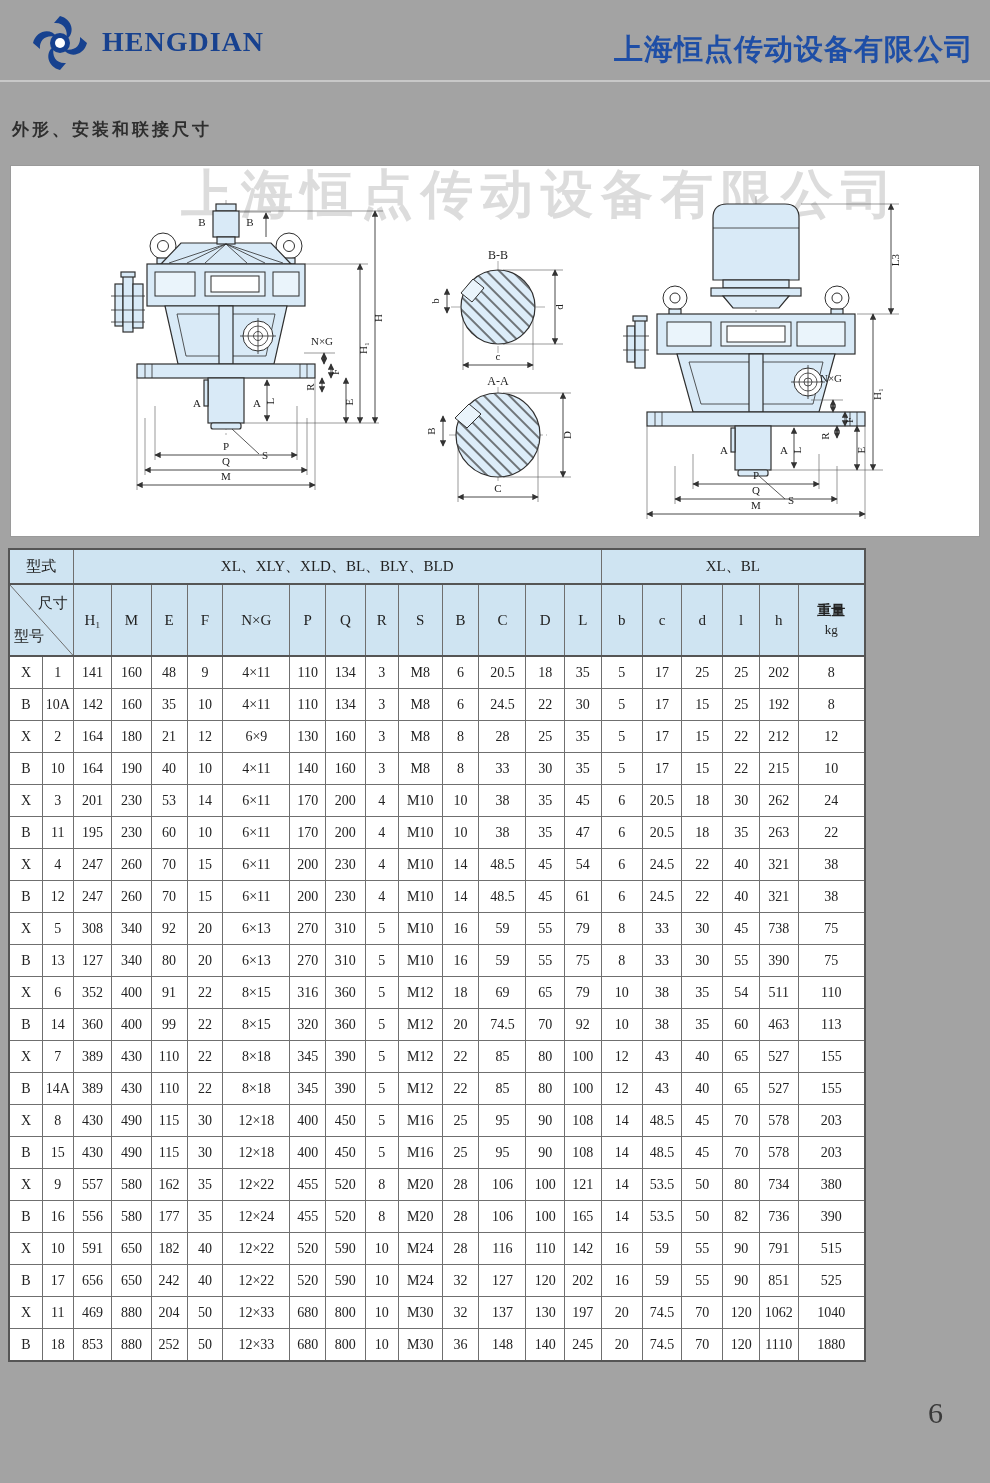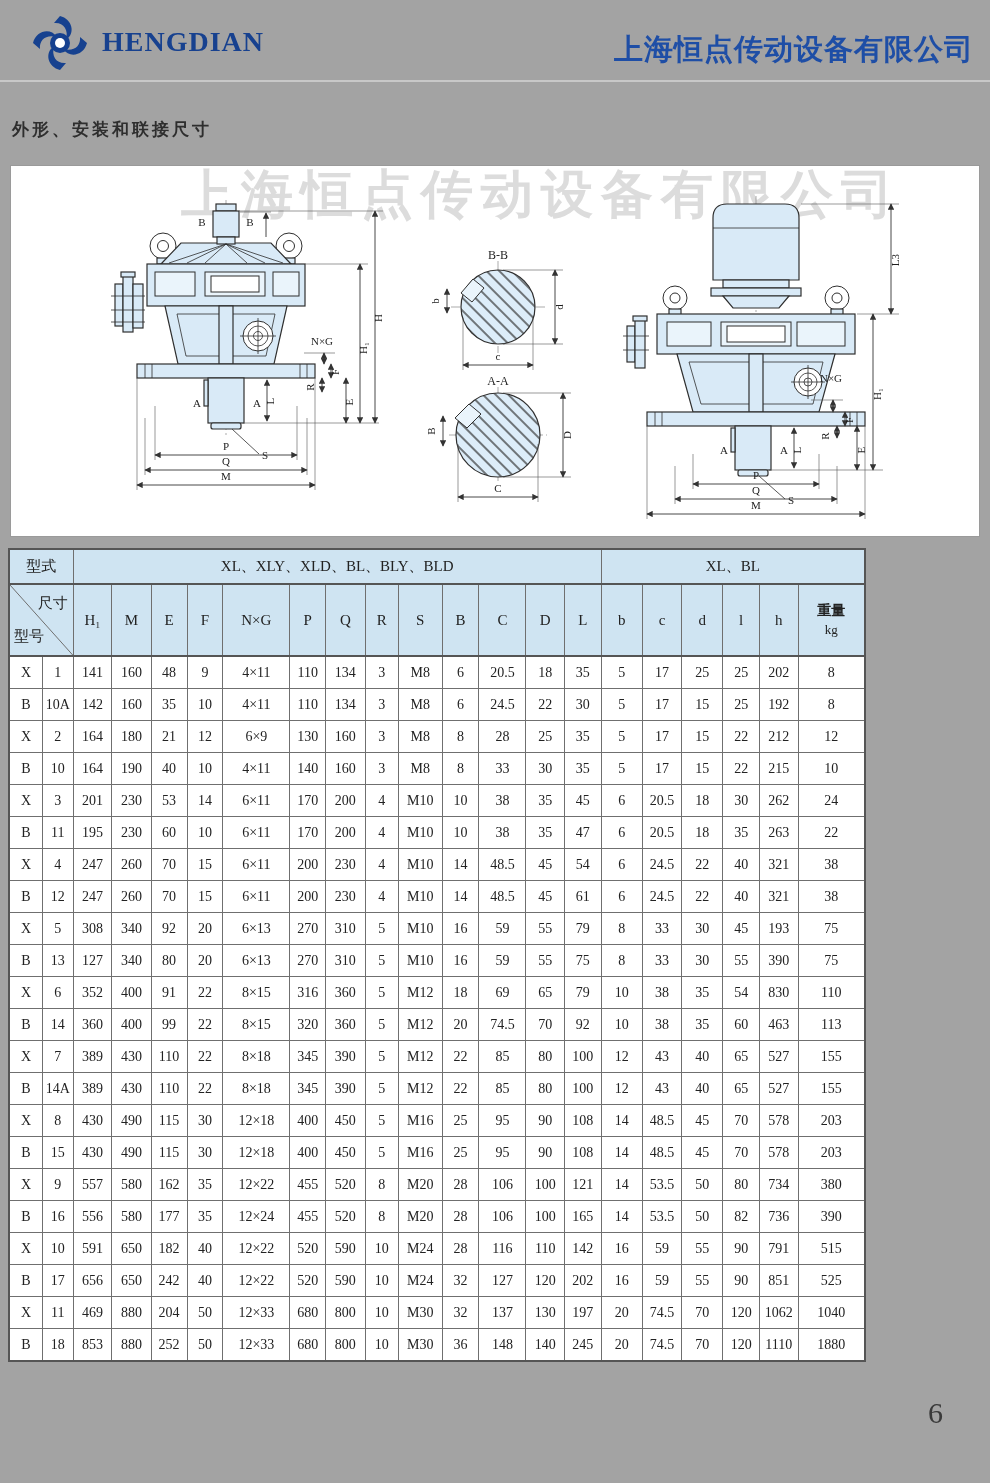--- a/index.html
+++ b/index.html
@@ -584,21 +584,21 @@
           <td>5</td>
           <td>M10</td>
           <td>16</td>
           <td>59</td>
           <td>55</td>
           <td>79</td>
           <td>8</td>
           <td>33</td>
           <td>30</td>
           <td>45</td>
-          <td>193</td>
+          <td>738</td>
           <td>75</td>
         </tr>
         <tr>
           <td>B</td>
           <td>13</td>
           <td>127</td>
           <td>340</td>
           <td>80</td>
           <td>20</td>
           <td>6×13</td>
@@ -630,21 +630,21 @@
           <td>5</td>
           <td>M12</td>
           <td>18</td>
           <td>69</td>
           <td>65</td>
           <td>79</td>
           <td>10</td>
           <td>38</td>
           <td>35</td>
           <td>54</td>
-          <td>830</td>
+          <td>511</td>
           <td>110</td>
         </tr>
         <tr>
           <td>B</td>
           <td>14</td>
           <td>360</td>
           <td>400</td>
           <td>99</td>
           <td>22</td>
           <td>8×15</td>

